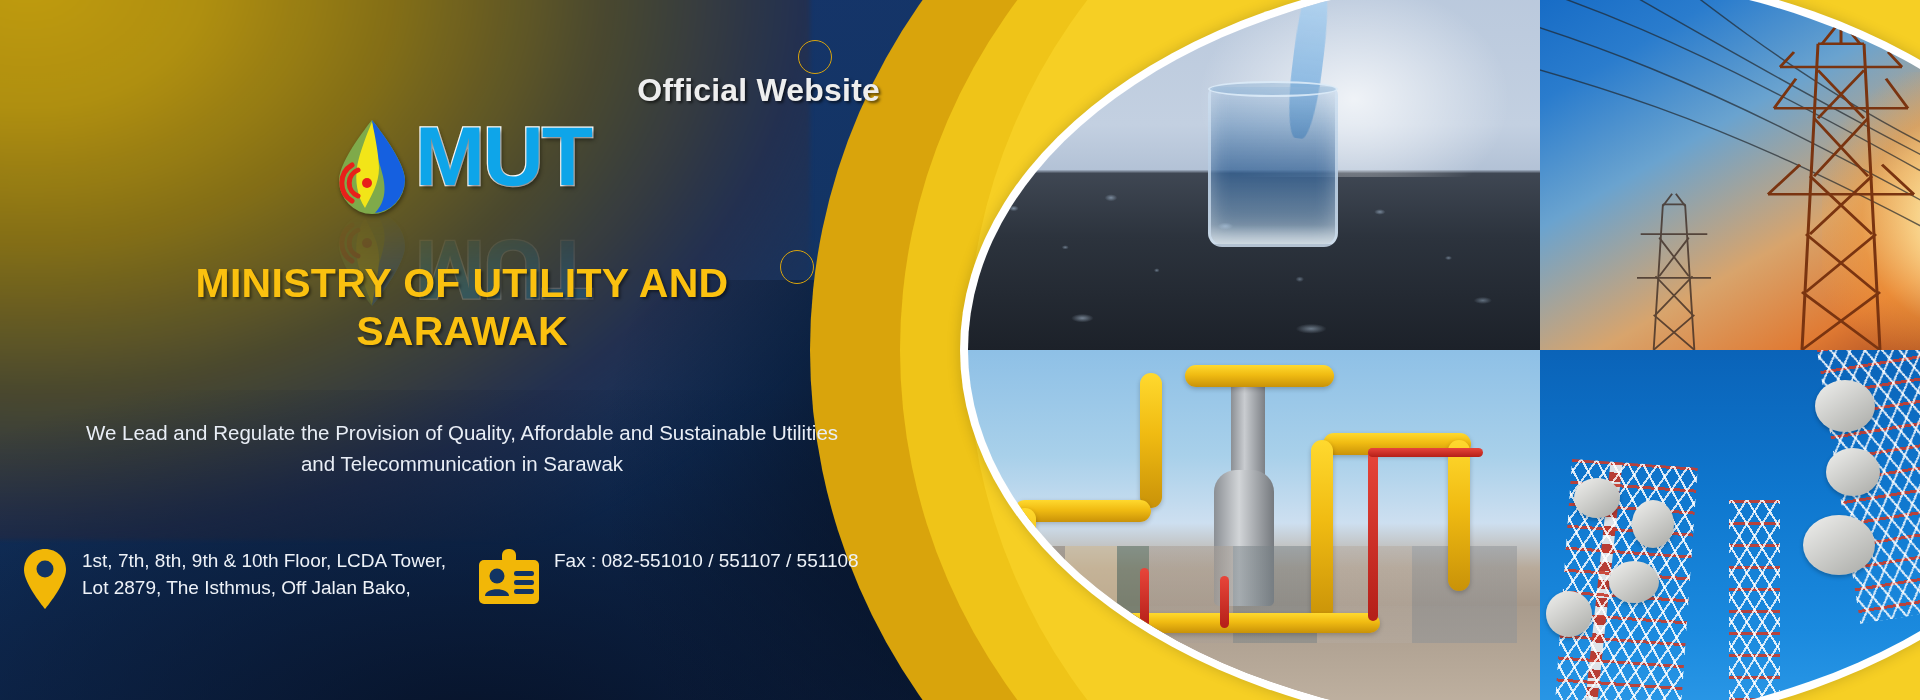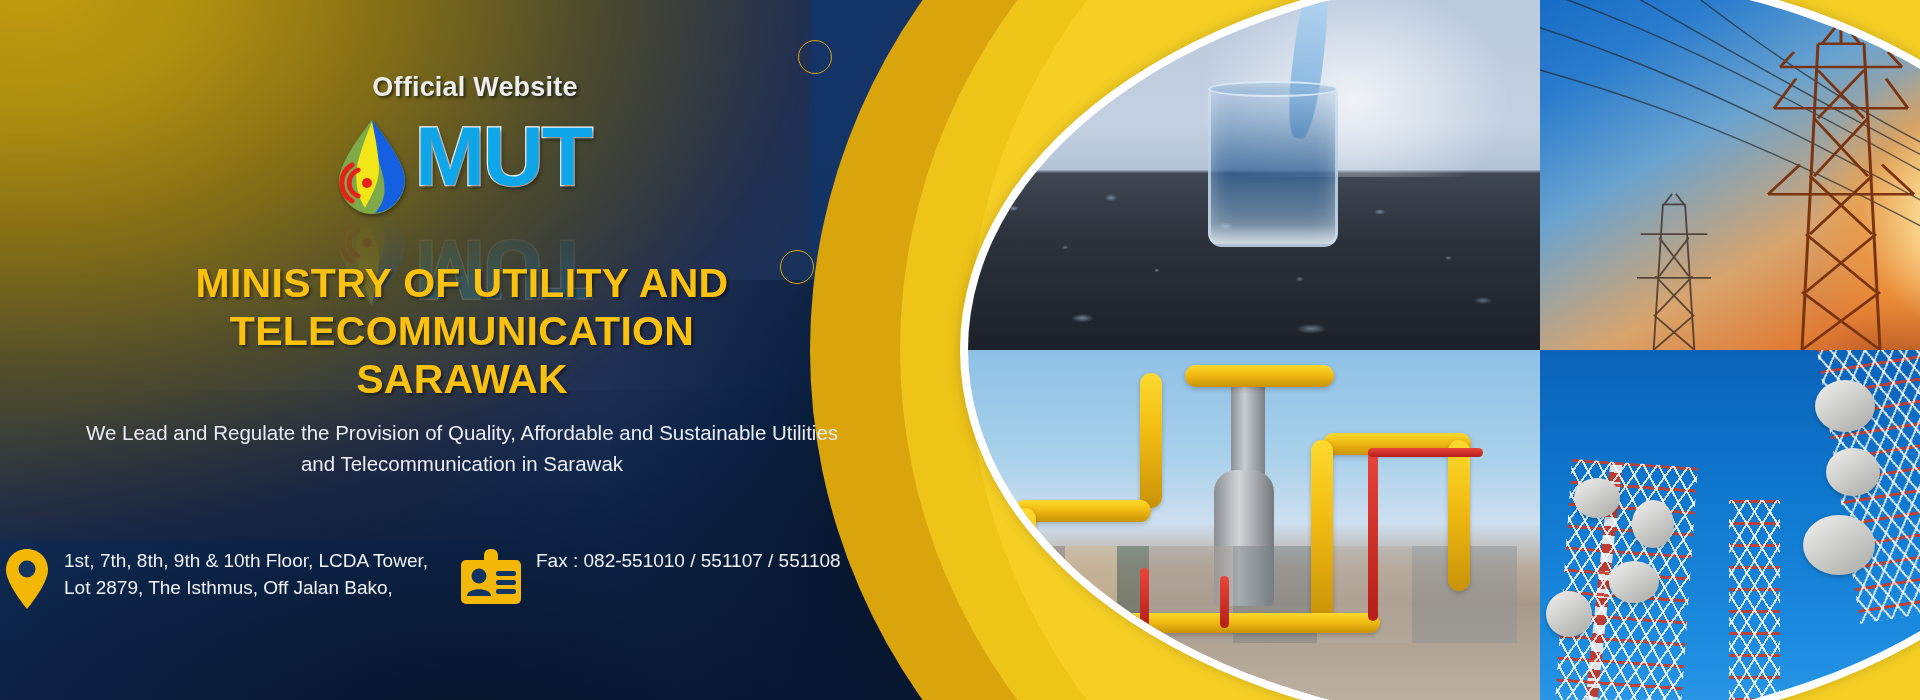--- a/index.html
+++ b/index.html
@@ -249,22 +249,22 @@
   .left-col {
     position:absolute;
     left:0; top:0;
     width:880px; height:700px;
     z-index:40;
   }
 
   .official-website {
     position:absolute;
     left:0; right:0; top:72px;
-    text-align:center;
-    font-size:27px;
+    text-align:right;
+    font-size:32px;
     font-weight:bold;
     letter-spacing:.2px;
     color:#eeeeee;
     text-shadow:2px 2px 3px rgba(0,0,0,.6);
     padding-left:70px;
   }
 
   .logo-lockup {
     position:absolute;
     left:0; right:0; top:118px;
@@ -327,21 +327,21 @@
     padding-left:44px;
     font-size:20.5px;
     line-height:1.5;
     color:#e9eef6;
     font-weight:400;
   }
 
   
   .contact-strip {
     position:absolute;
-    left:4px; top:548px;
+    left:22px; top:548px;
     display:flex;
     align-items:flex-start;
     gap:36px;
   }
   .contact-block {
     display:flex;
     align-items:flex-start;
     gap:14px;
   }
   .contact-block.addr { width:420px; }
@@ -480,21 +480,20 @@
             <path d="M17 47 A21 21 0 0 0 17 83"></path>
           </g>
           <circle cx="32" cy="65" r="5" fill="#e8201a"></circle>
         </svg>
       </div>
       <div class="mut-word">MUT</div>
     </div>
 
     <div class="ministry-title">
       <div>MINISTRY OF UTILITY AND</div>
-      <div>TELECOMMUNICATION</div>
       <div>SARAWAK</div>
     </div>
 
     <div class="tagline">
       <div>We Lead and Regulate the Provision of Quality, Affordable and Sustainable Utilities</div>
       <div>and Telecommunication in Sarawak</div>
     </div>
 
     <div class="contact-strip">
 

